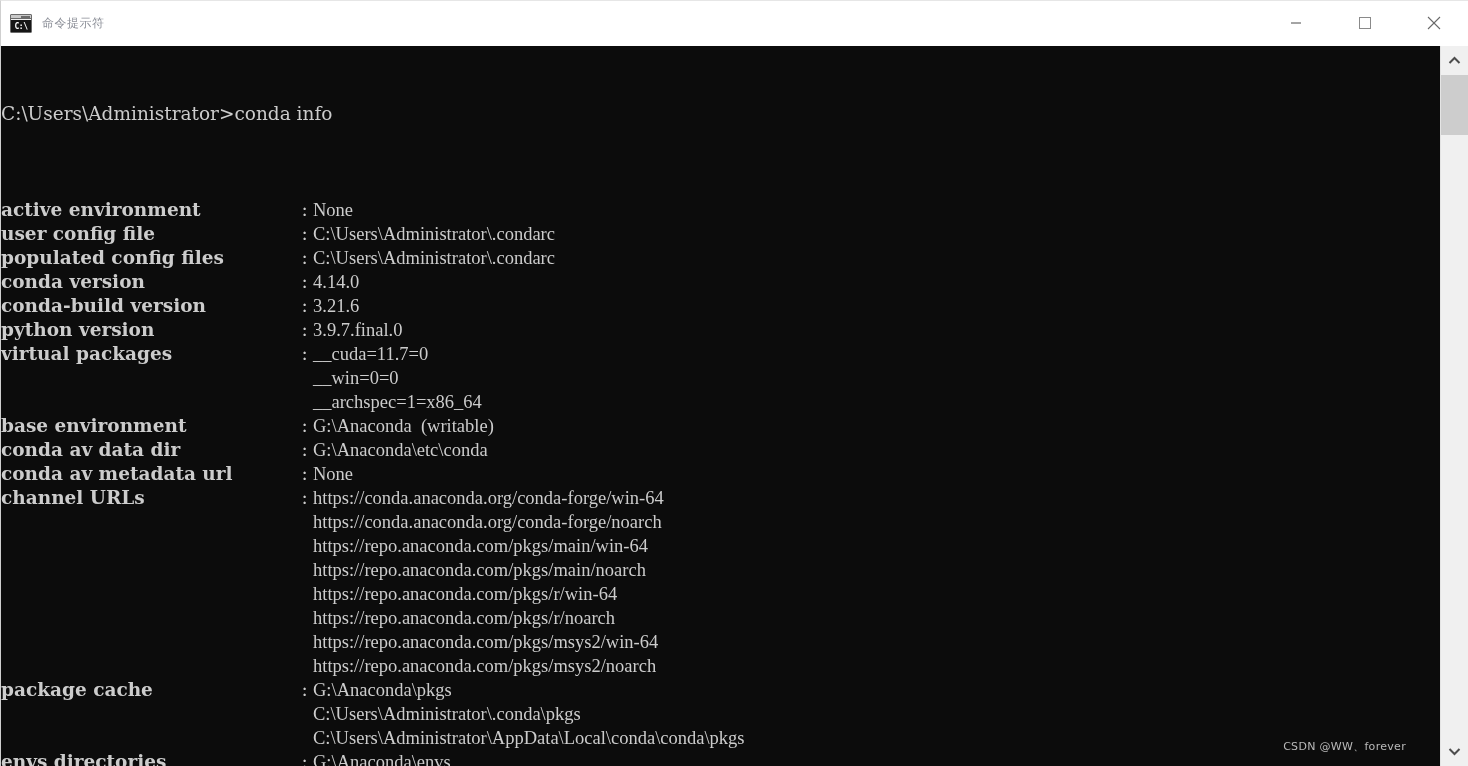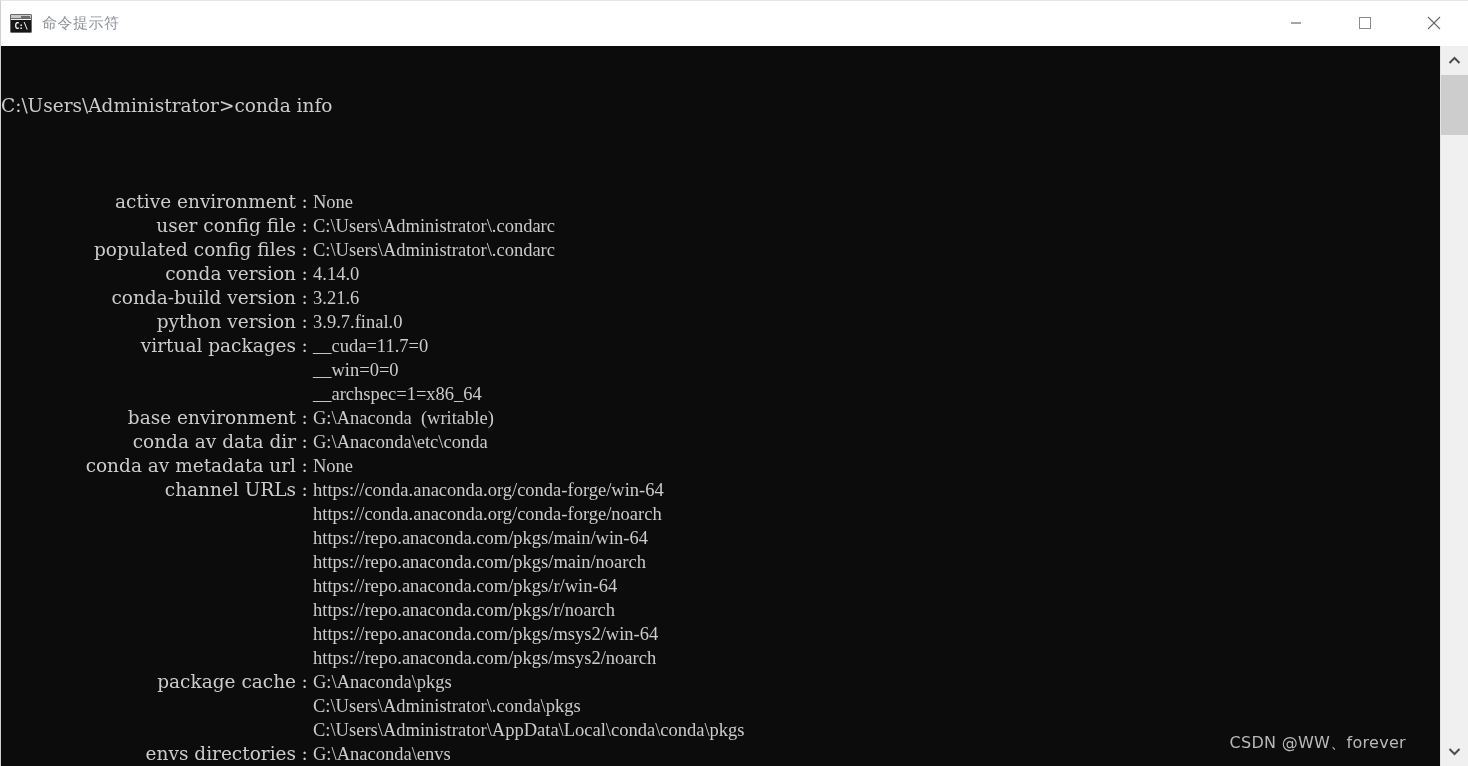--- a/index.html
+++ b/index.html
@@ -73,21 +73,21 @@
     color: #ffffff;
     font-family: "DejaVu Sans Mono", monospace;
     font-size: 8px;
     line-height: 13px;
     text-align: center;
     letter-spacing: -0.5px;
     font-weight: bold;
   }
 
   .title-text {
-    font-size: 15px;
+    font-size: 12px;
     color: #8d9099;
     font-family: "DejaVu Sans", sans-serif;
     white-space: nowrap;
     letter-spacing: 0.5px;
   }
 
   .win-buttons {
     display: flex;
     height: 45px;
     flex-shrink: 0;
@@ -109,20 +109,21 @@
     display: flex;
     min-height: 0;
     position: relative;
   }
 
   .terminal {
     flex: 1;
     background: #0c0c0c;
     overflow: hidden;
     position: relative;
+    padding-top: 8px;
   }
 
   .term-lines {
     font-family: "DejaVu Serif", "Liberation Serif", serif;
     font-size: 18.5px;
     line-height: 24px;
     color: #cccccc;
     white-space: pre;
     letter-spacing: 0px;
   }
@@ -133,22 +134,23 @@
     font-family: "DejaVu Serif", "Liberation Serif", serif;
     font-size: 18.5px;
     line-height: 24px;
     color: #cccccc;
     display: block;
   }
 
   .tline .lbl {
     display: inline-block;
     width: 295px;
-    text-align: right;
-    white-space: pre;
+    text-align: left;
+    white-space: pre;
+    font-weight: bold;
   }
   .tline .sep {
     display: inline-block;
     width: 17px;
     text-align: center;
   }
   .tline .val {
     white-space: pre;
     font-family: Liberation Serif, serif;
   }
@@ -184,21 +186,21 @@
     height: 60px;
     background: #cdcdcd;
   }
 
   
   .watermark {
     position: absolute;
     right: 34px;
     bottom: 12px;
     color: #b9b9b9;
-    font-size: 16px;
+    font-size: 11px;
     font-family: "DejaVu Sans", sans-serif;
     white-space: nowrap;
     pointer-events: none;
     letter-spacing: 0.3px;
   }
 </style>
 </head>
 <body>
 
 <div class="window">

